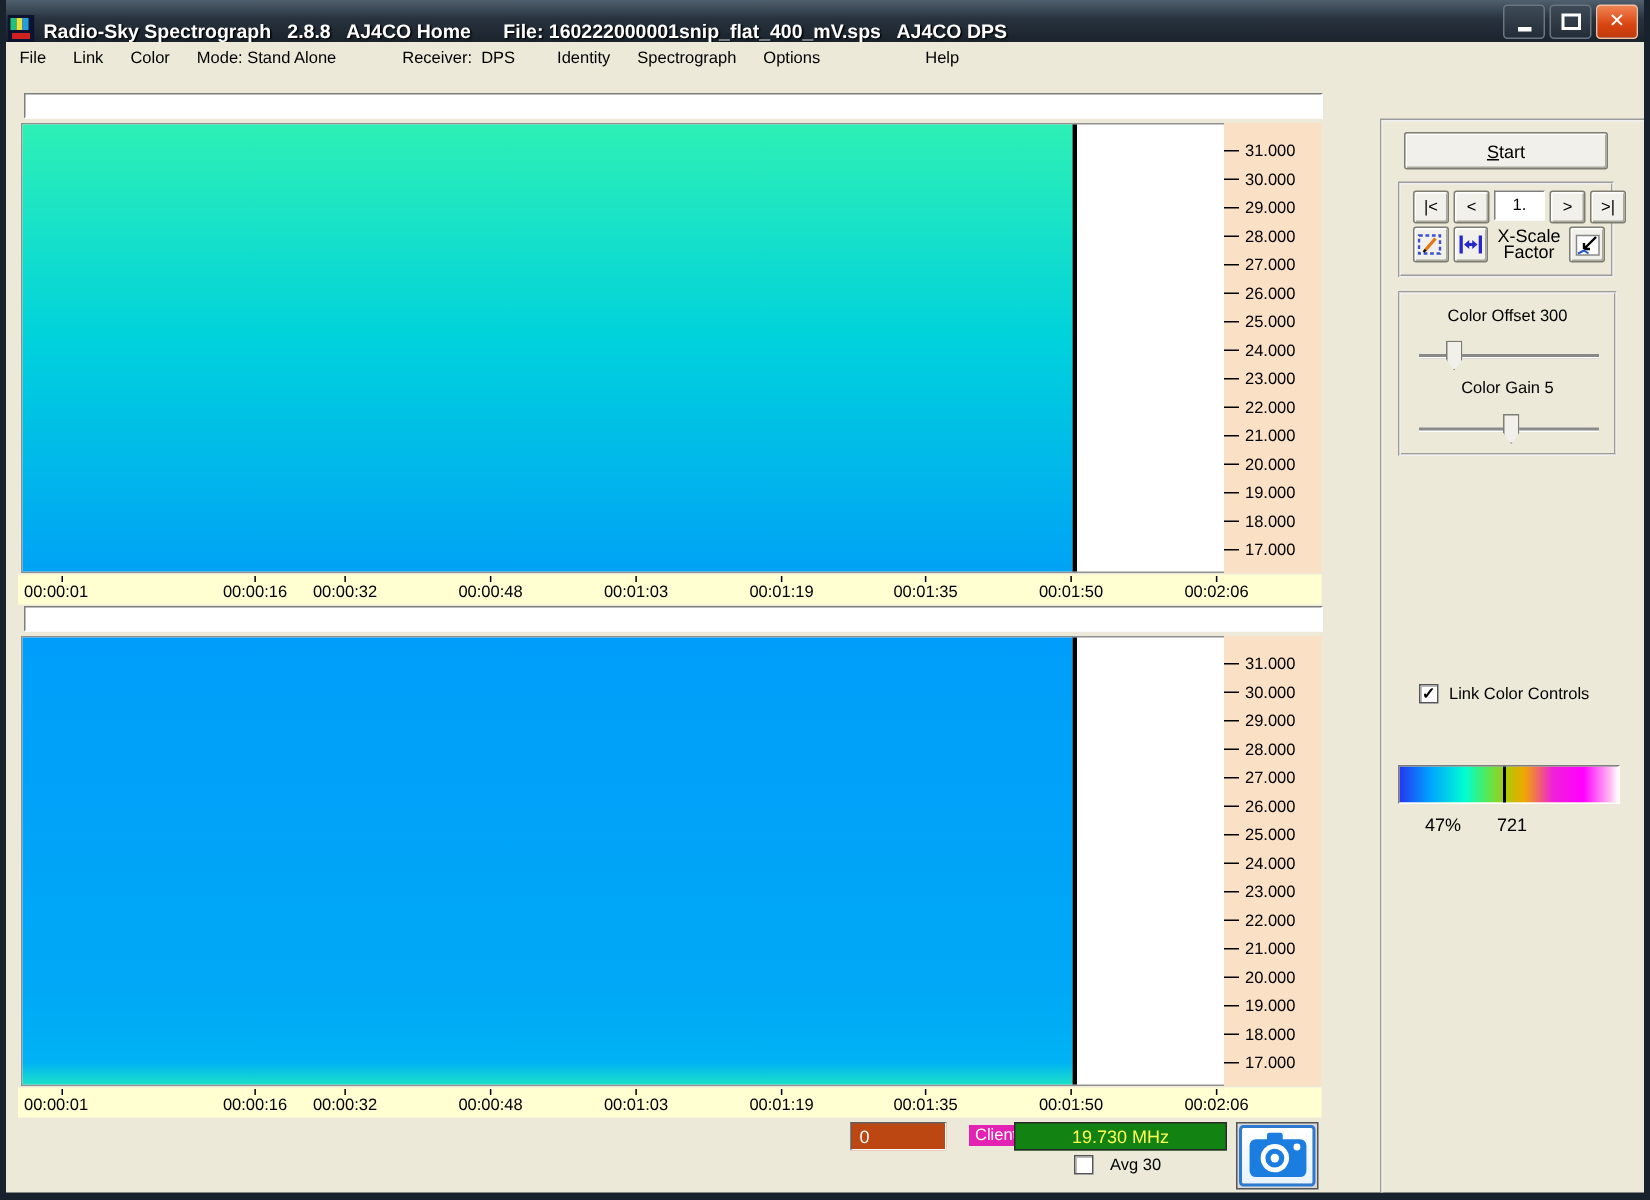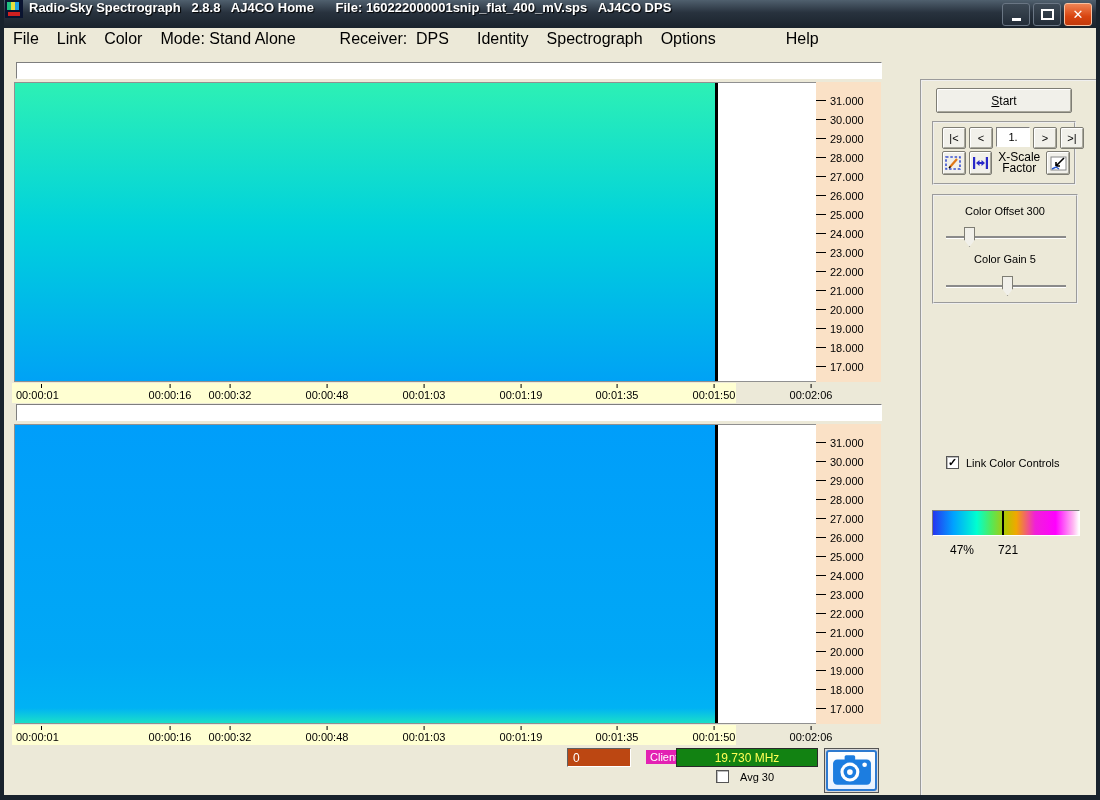--- a/index.html
+++ b/index.html
@@ -5,57 +5,57 @@
   html,body{margin:0;padding:0;}
   #app{position:relative;width:1100px;height:800px;background:#ece9d8;
        font-family:"Liberation Sans",sans-serif;overflow:hidden;
        border-left:4px solid #18222c;border-right:4px solid #18222c;border-bottom:5px solid #18222c;
        box-sizing:border-box;}
   .abs{position:absolute;}
 
   
   .titlebar{left:-4px;top:0;width:1100px;height:28px;
     background:linear-gradient(180deg,#50606e 0%,#28323e 45%,#1a232c 100%);
-    display:flex;align-items:flex-start;color:#fff;}
+    display:flex;align-items:flex-end;color:#fff;}
   .titlebar .ttext{font-weight:bold;font-size:13px;white-space:pre;margin-left:6px;
     text-shadow:1px 1px 1px #000;}
   .appicon{width:18px;height:18px;margin-left:5px;flex:0 0 auto;}
   .winbtns{position:absolute;right:8px;top:3px;display:flex;gap:3px;}
   .wbtn{width:26px;height:21px;border-radius:3px;border:1px solid #6a7684;
     background:linear-gradient(180deg,#3a4document6,#232d38);background:linear-gradient(180deg,#3e4a56,#232d38);
     display:flex;align-items:center;justify-content:center;color:#fff;}
   .wbtn.close{background:linear-gradient(180deg,#f08454,#d84410 60%,#c23a0c);border-color:#f8c0a0;
     font-family:"DejaVu Sans",sans-serif;font-weight:bold;font-size:13px;}
   .glyph-min{display:block;width:9px;height:3px;background:#fff;margin-top:9px;}
   .glyph-max{display:block;width:9px;height:7px;border:2px solid #fff;}
 
   
   .menubar{left:0;top:28px;width:1092px;height:22px;background:#ece9d8;
-    display:flex;align-items:center;font-size:16px;color:#000;}
+    display:flex;align-items:center;font-size:11px;color:#000;}
   .mitem{padding:3px 9px;white-space:pre;cursor:default;}
   .mitem:nth-child(4){margin-right:26px;}
   .mitem:nth-child(5){margin-right:10px;}
   .mitem:nth-child(8){margin-right:52px;}
 
   
   .hbar{left:12px;width:864px;height:15px;background:#fff;
     border:1px solid;border-color:#7e7e7e #fff #fff #7e7e7e;}
 
   
   .plot{left:10px;width:801px;height:298px;background:#fff;border:1px solid #909090;}
   .plot-data{position:absolute;left:0;top:0;height:100%;width:700px;border-right:3px solid #000;box-sizing:content-box;}
   .p1{background:linear-gradient(180deg,var(--panel1_top) 0%,var(--panel1_mid) 48%,var(--panel1_bottom) 100%);}
   .p2{background:linear-gradient(180deg,var(--panel2_top) 0%,#00a8f6 78%,var(--panel2_bottom) 95%,var(--panel2_edge) 100%);}
 
   .freq-scale{left:812px;width:65px;height:300px;background:var(--scale_bg);
     box-sizing:border-box;padding-top:9px;}
   .freq-row{height:19px;display:flex;align-items:center;font-size:11px;color:#000;}
   .freq-dash{display:inline-block;width:10px;height:1px;background:#000;margin-right:4px;flex:0 0 auto;}
 
-  .time-axis{left:8px;width:724px;height:20px;background:var(--axis_bg);position:absolute;}
+  .time-axis{left:8px;width:869px;height:20px;background:var(--axis_bg);position:absolute;}
   .tlabel{position:absolute;top:0;height:20px;font-size:11px;color:#000;
     transform:translateX(-50%);padding-top:6px;box-sizing:border-box;white-space:nowrap;}
   .tlabel::before{content:"";position:absolute;top:1px;left:50%;width:1px;height:4px;background:#000;}
   .tlabel:nth-child(1){left:4px;transform:none;}
   .tlabel:nth-child(1)::before{left:25px;}
   .tlabel:nth-child(2){left:122px;margin-left:36px;}  .tlabel:nth-child(3){left:218px;}
   .tlabel:nth-child(4){left:315px;}  .tlabel:nth-child(5){left:412px;}
   .tlabel:nth-child(6){left:509px;}  .tlabel:nth-child(7){left:605px;}
   .tlabel:nth-child(8){left:702px;}  .tlabel:nth-child(9){left:799px;}
 

